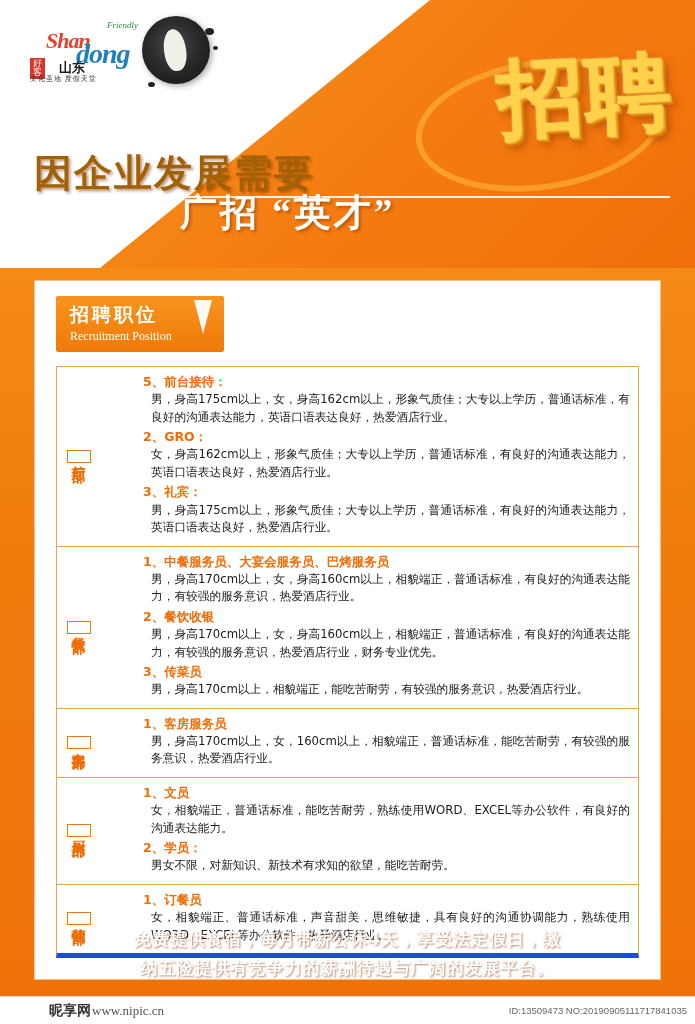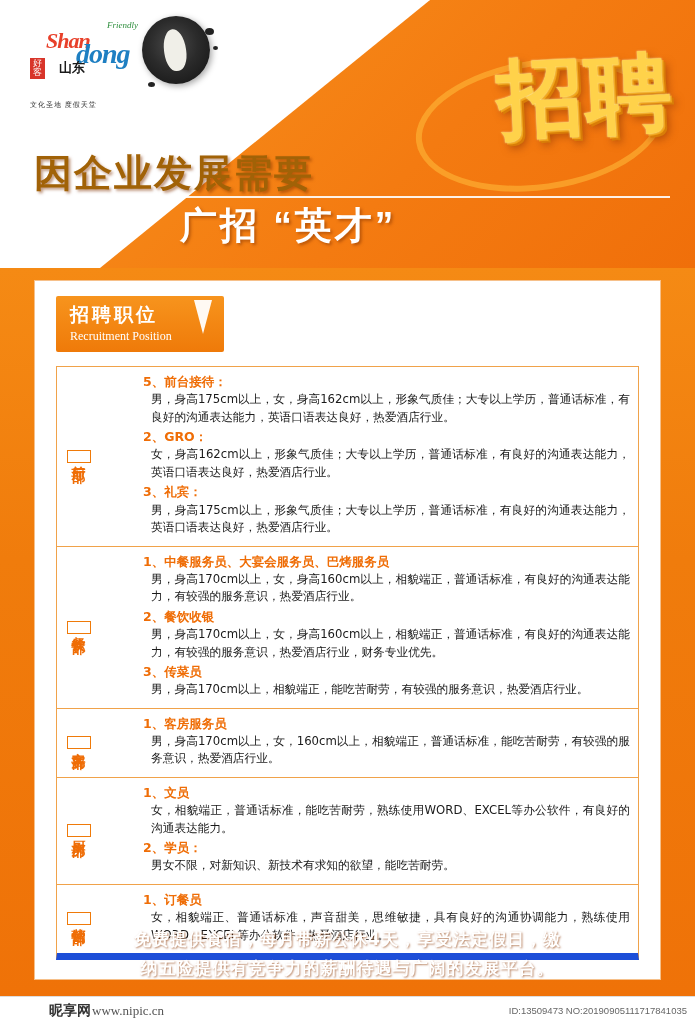--- a/index.html
+++ b/index.html
@@ -58,21 +58,21 @@
     position: absolute; left: 0; top: 36px;
     display: flex; align-items: center; gap: 14px;
   }
   .logo .cn-red {
     background: #d8352a; color: #fff; font-size: 9px;
     padding: 1px 2px; line-height: 1.05; width: 15px; text-align: center;
   }
   .logo .cn-black { color: #1a1a1a; font-size: 13px; font-weight: bold; }
   .logo .slogan {
     position: absolute; left: 0; top: 52px;
-    font-size: 7px; color: #333; letter-spacing: 1px; margin-top: 26px;
+    font-size: 7px; color: #333; letter-spacing: 1px;
   }
   .ink-circle {
     position: absolute; left: 142px; top: 16px; width: 68px; height: 68px;
     border-radius: 50%;
     background: radial-gradient(circle at 46% 42%, #4a4a4a 0%, #2b2b2b 45%, #111 100%);
     box-shadow: 2px 2px 6px rgba(0,0,0,.35);
   }
   .ink-circle::after {
     content: "";
     position: absolute; left: 22px; top: 13px; width: 22px; height: 42px;
@@ -106,25 +106,25 @@
     transform: rotate(-8deg);
   }
   .headline1 {
     position: absolute; left: 34px; top: 148px;
     font-size: 38px; font-weight: bold; color: #a16207;
     letter-spacing: 2px;
     text-shadow: 2px 2px 3px rgba(130,50,0,.5);
     font-family: "DejaVu Sans", sans-serif;
   }
   .headline2 {
-    position: absolute; left: 180px; top: 201px;
+    position: absolute; left: 180px; top: 188px;
     font-size: 37px; font-weight: bold; color: #ffffff;
     letter-spacing: 3px;
     text-shadow: 2px 2px 3px rgba(130,50,0,.5);
-    font-family: Liberation Sans, sans-serif;
+    font-family: Liberation Serif, serif;
   }
   .rule-line {
     position: absolute; left: 30px; top: 196px; width: 640px; height: 2px;
     background: rgba(255,255,255,.9);
   }
 
   
   .orange-field {
     position: absolute; left: 0; top: 268px; width: 695px; height: 728px;
     background: linear-gradient(180deg,#f58a14 0%, #f07c0c 40%, #ef7208 100%);
@@ -160,21 +160,21 @@
   
   .dept-table {
     position: absolute; left: 56px; top: 366px; width: 583px;
   }
   .dept-row {
     display: flex;
     border-top: 1px solid #f0a24a;
     border-left: 1px solid #f0a24a;
     border-right: 1px solid #f0a24a;
   }
-  .dept-row:last-child { border-bottom: 7px solid #1d4ed8; }
+  .dept-row:last-child { border-bottom: 5px solid #1d4ed8; }
   .dept-name {
     width: 44px; flex: 0 0 44px;
     display: flex; align-items: center; justify-content: center;
     padding: 6px 2px;
   }
   .dept-name span {
     display: inline-block;
     border: 1px solid #ef7a09;
     color: #ef6d06;
     font-weight: bold;

